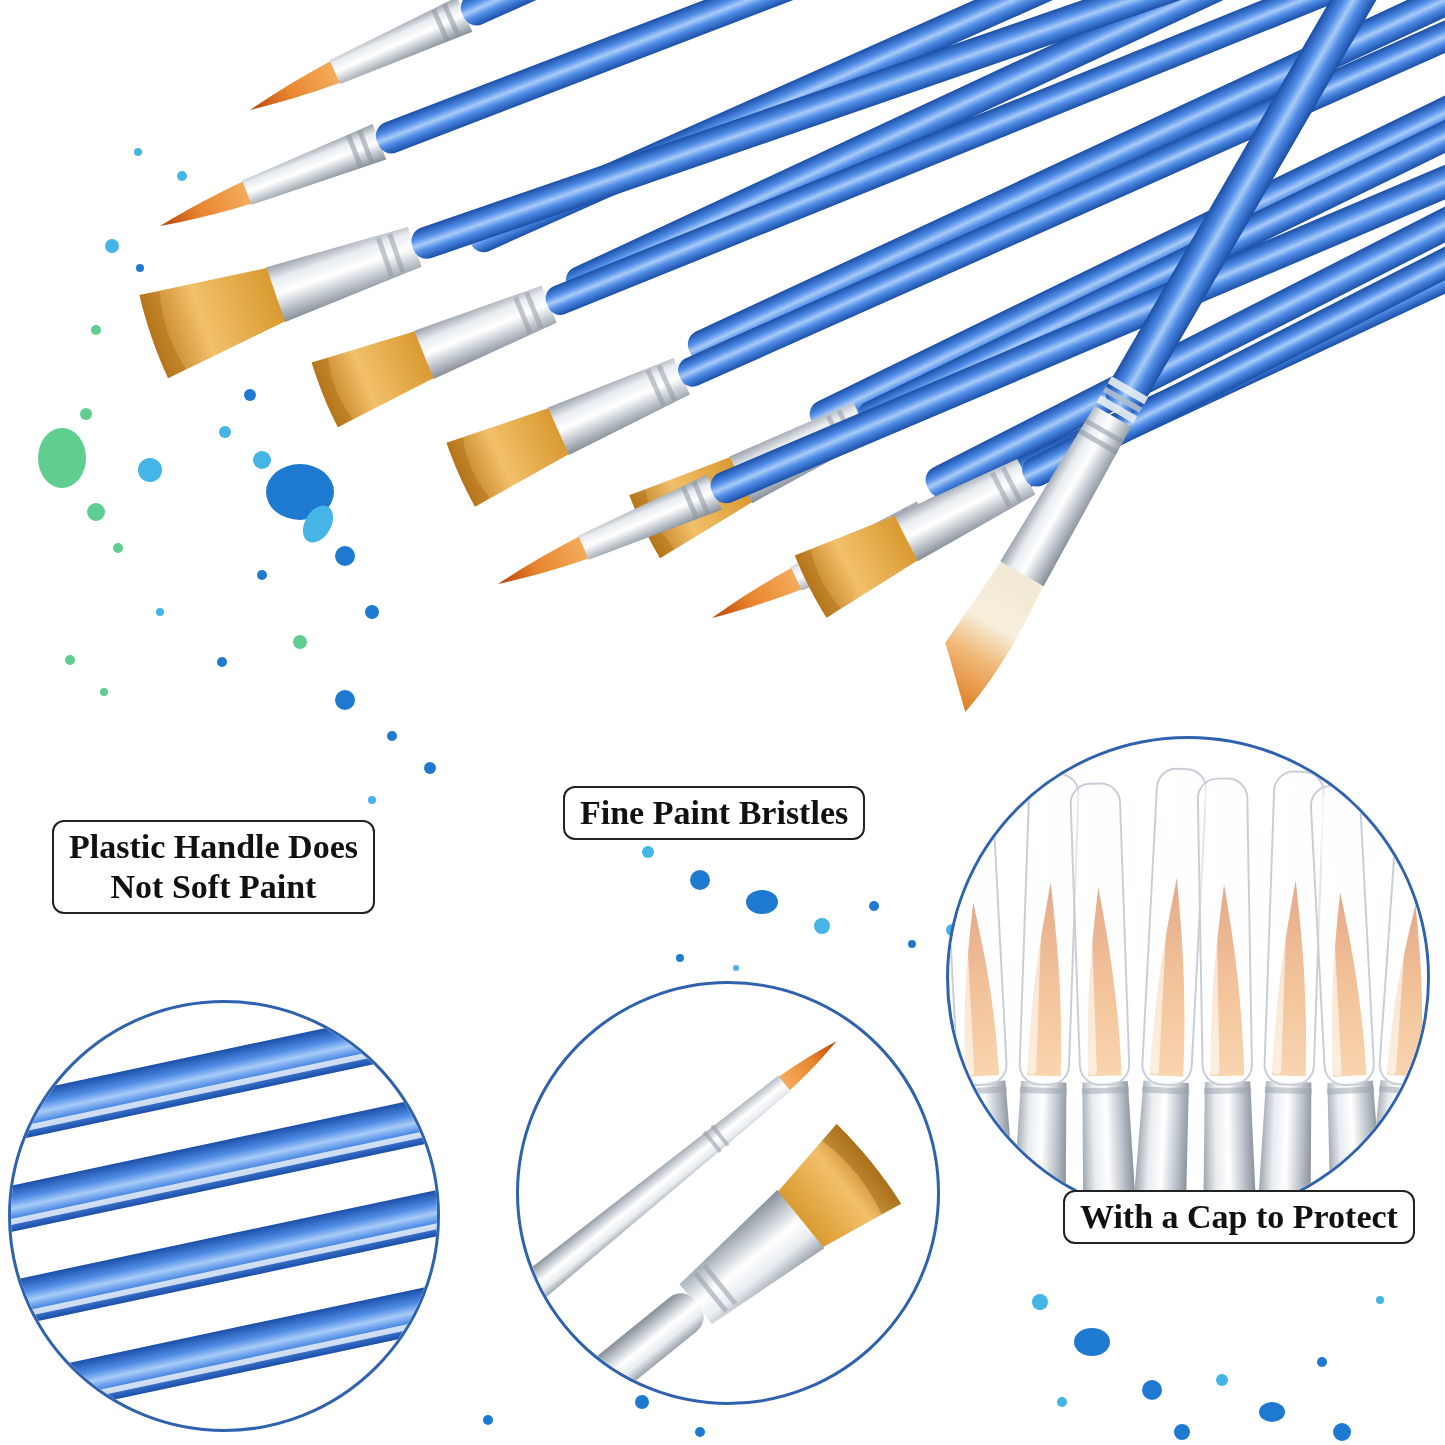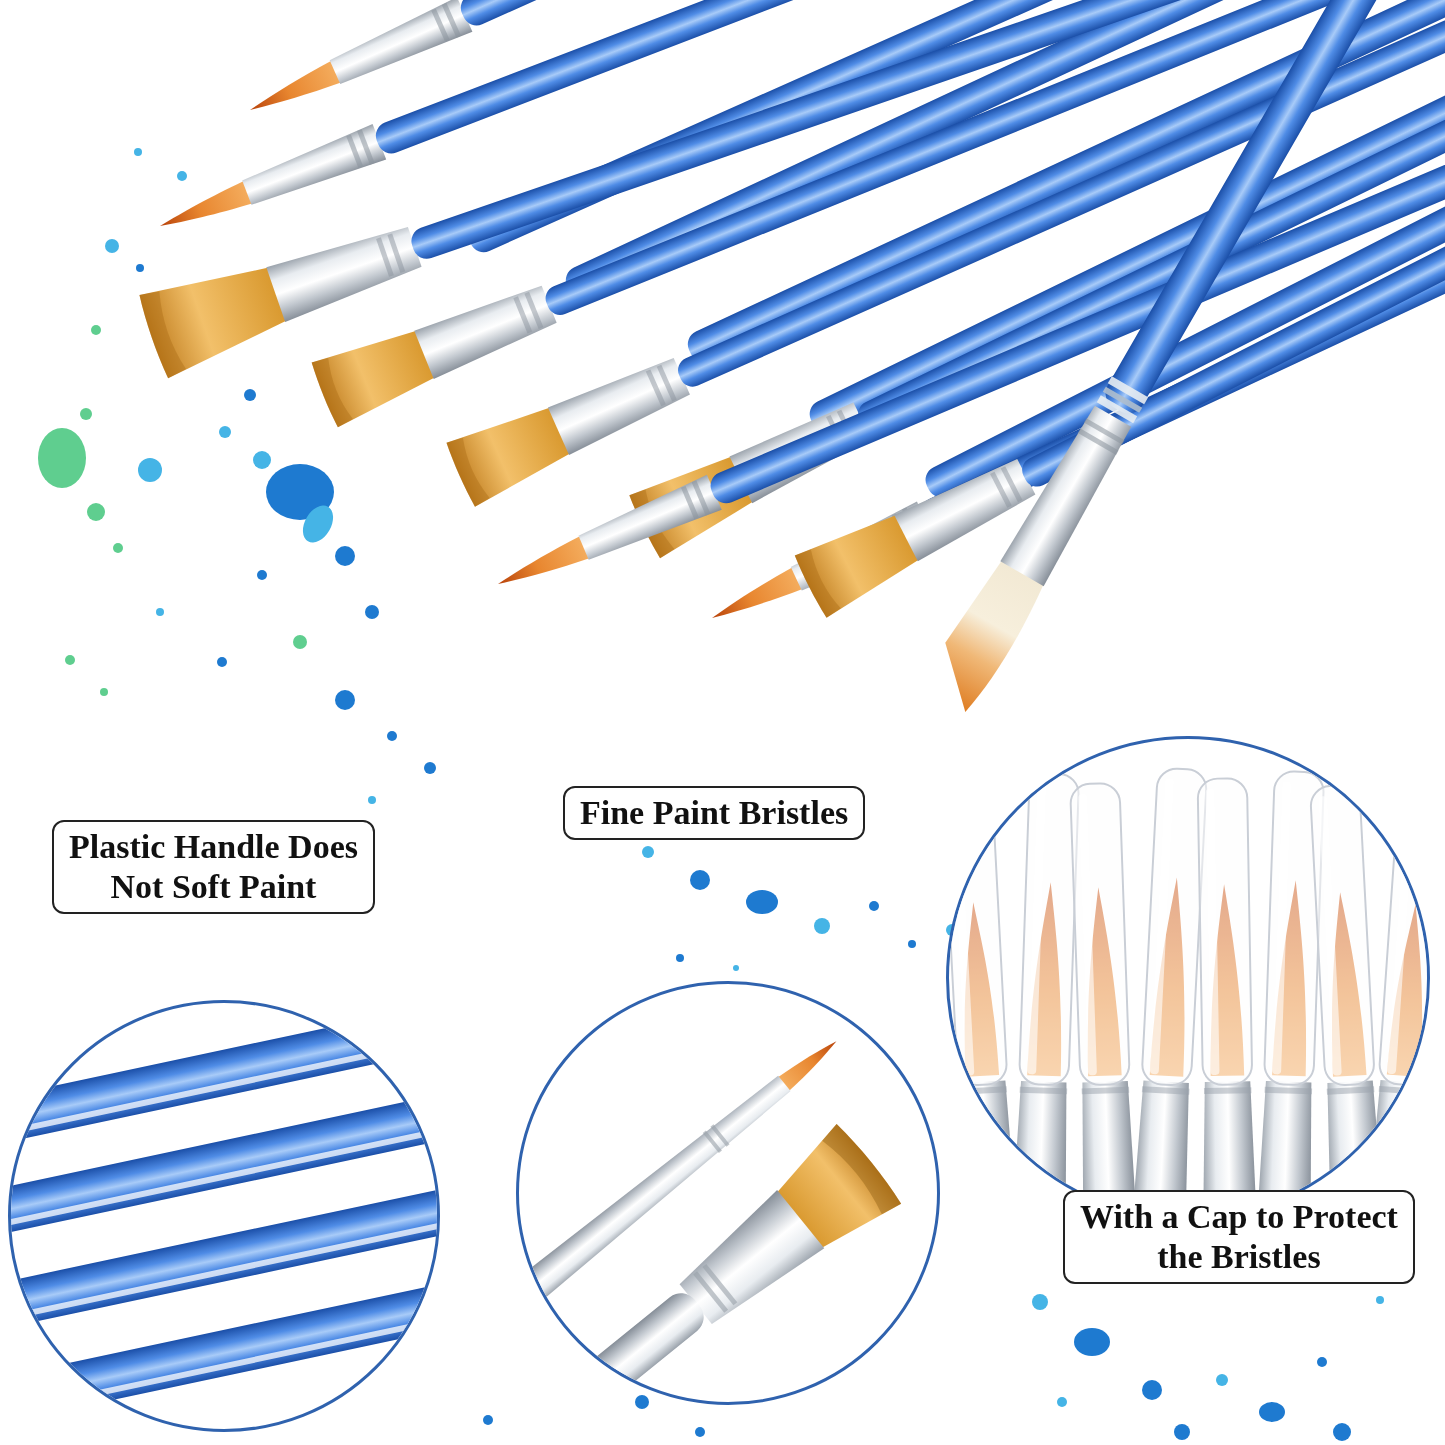--- a/index.html
+++ b/index.html
@@ -343,16 +343,15 @@
     <div>Plastic Handle Does</div>
     <div>Not Soft Paint</div>
   </div>
 
   <div class="callout" style="left:563px; top:786px;">
     <div>Fine Paint Bristles</div>
   </div>
 
   <div class="callout" style="left:1063px; top:1190px;">
     <div>With a Cap to Protect</div>
-    <div>the Bristles</div>
   </div>
 
 </div>
 
 </body></html>

